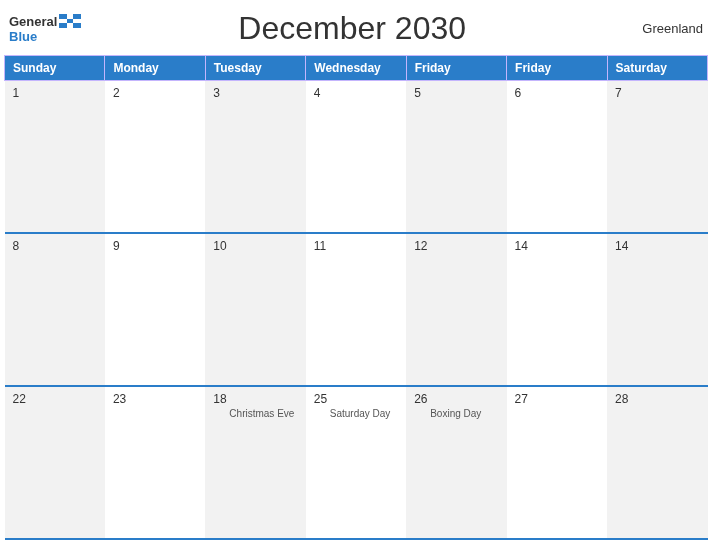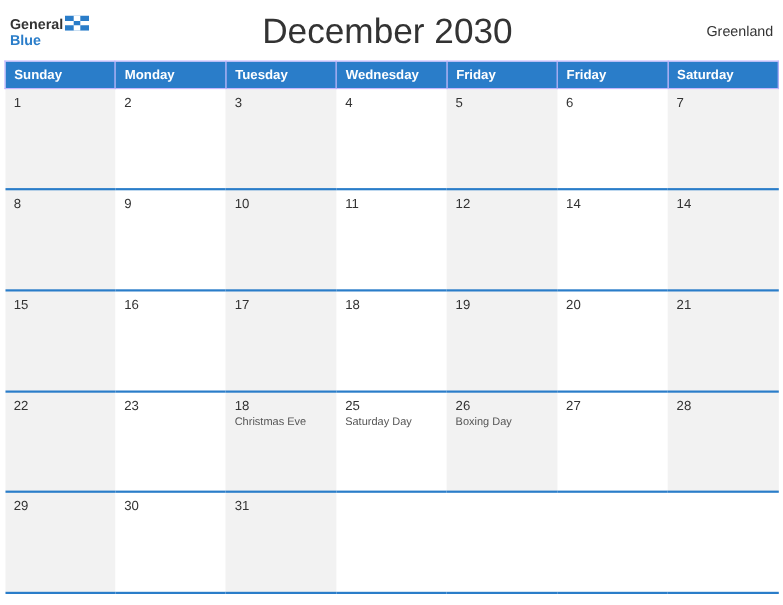--- a/index.html
+++ b/index.html
@@ -101,20 +101,21 @@
       font-size: 12px;
       color: #333;
       display: block;
       margin-bottom: 2px;
     }
     .holiday-label {
       font-size: 10px;
       color: #555;
       display: block;
       margin-top: 2px;
+      margin-left: 16px;
     }
     .empty-cell {
       background-color: #fff !important;
     }
   </style>
 </head>
 <body>
 
 <div class="calendar-container">
   <div class="header">
@@ -188,43 +189,20 @@
           </td>
           <td>
             <span class="day-number">14</span>
           </td>
           <td>
             <span class="day-number">14</span>
           </td>
         </tr>
         <tr>
           <td>
-            <span class="day-number">15</span>
-          </td>
-          <td>
-            <span class="day-number">16</span>
-          </td>
-          <td>
-            <span class="day-number">17</span>
-          </td>
-          <td>
-            <span class="day-number">18</span>
-          </td>
-          <td>
-            <span class="day-number">19</span>
-          </td>
-          <td>
-            <span class="day-number">20</span>
-          </td>
-          <td>
-            <span class="day-number">21</span>
-          </td>
-        </tr>
-        <tr>
-          <td>
             <span class="day-number">22</span>
           </td>
           <td>
             <span class="day-number">23</span>
           </td>
           <td>
             <span class="day-number">18</span>
             <span class="holiday-label">Christmas Eve</span>
           </td>
           <td>
@@ -234,31 +212,16 @@
           <td>
             <span class="day-number">26</span>
             <span class="holiday-label">Boxing Day</span>
           </td>
           <td>
             <span class="day-number">27</span>
           </td>
           <td>
             <span class="day-number">28</span>
           </td>
-        </tr>
-        <tr>
-          <td>
-            <span class="day-number">29</span>
-          </td>
-          <td>
-            <span class="day-number">30</span>
-          </td>
-          <td>
-            <span class="day-number">31</span>
-          </td>
-          <td class="empty-cell"></td>
-          <td class="empty-cell"></td>
-          <td class="empty-cell"></td>
-          <td class="empty-cell"></td>
         </tr>
       </tbody>
   </table>
 </div>
 
 </body></html>

